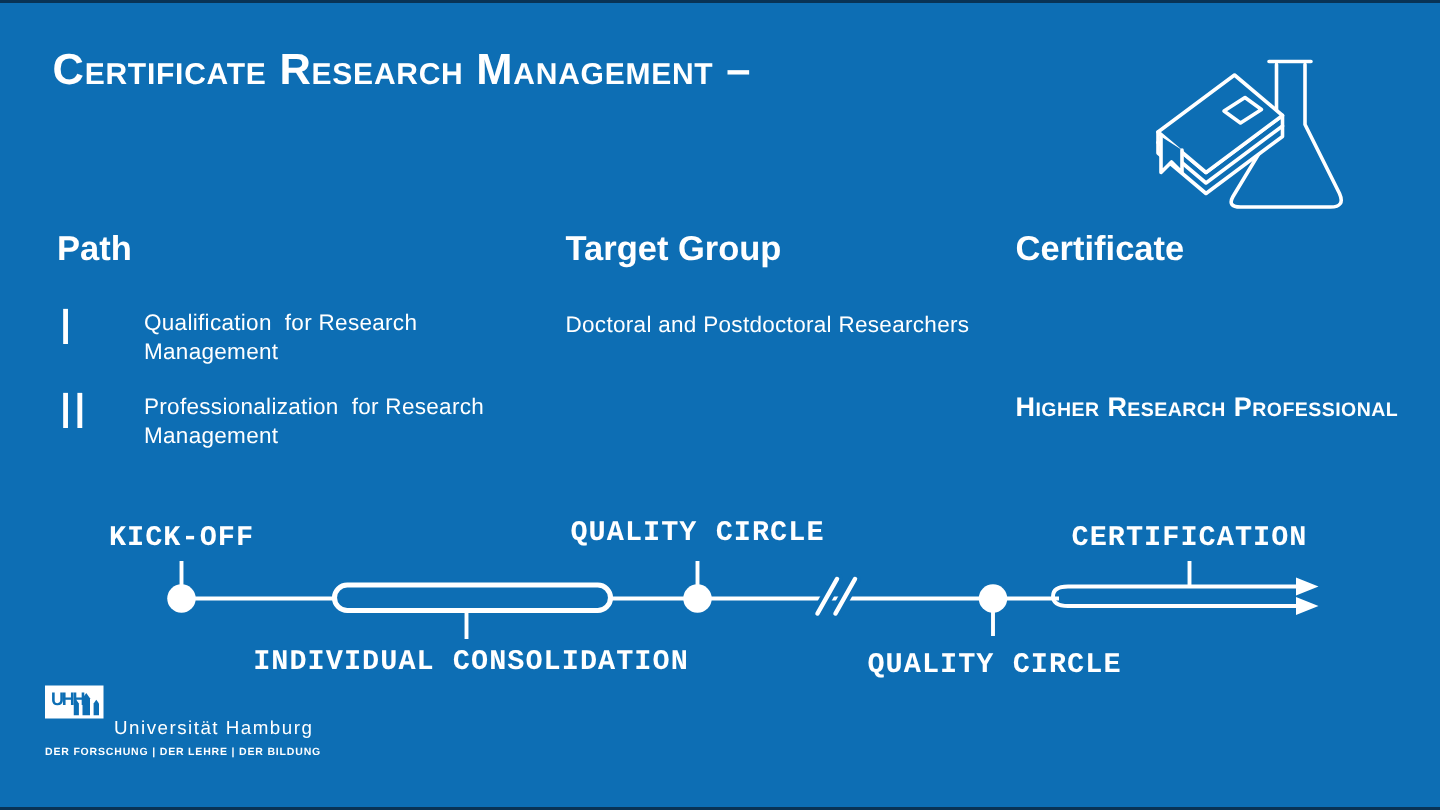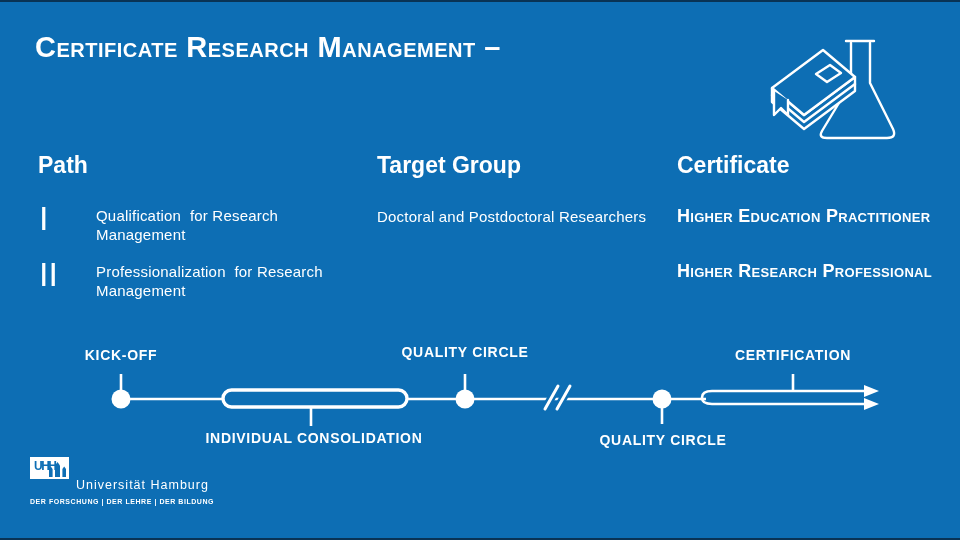--- a/index.html
+++ b/index.html
@@ -17,21 +17,21 @@
   .title.l2{top:78px;font-size:29px;font-weight:normal;}
 
   .colhead{position:absolute;top:152px;font-size:23px;font-weight:bold;}
   .numeral{position:absolute;left:39px;font-size:34px;font-weight:normal;line-height:1;}
   .cell{position:absolute;font-size:15px;line-height:18.5px;letter-spacing:.2px;}
   .pre{white-space:pre-wrap;}
   .certval{position:absolute;font-size:18px;font-weight:bold;
     font-variant:small-caps;letter-spacing:.3px;white-space:nowrap;}
 
   .tl-label{position:absolute;transform:translateX(-50%);
-    font-size:14px;font-weight:bold;letter-spacing:.7px;white-space:nowrap;}
+    font-size:19px;font-weight:bold;letter-spacing:.7px;white-space:nowrap;font-family:Liberation Mono, monospace;}
 
   svg{display:block;}
   .tl-svg{position:absolute;left:0;top:0;width:960px;height:540px;}
   .hdr-icon{position:absolute;left:768px;top:38px;width:130px;height:102px;}
 
   .logo-square{position:absolute;left:30px;top:457px;width:39px;height:22px;background:#fff;}
   .logo-monogram{position:absolute;left:4px;top:2px;color:#0D6EB4;
     font-size:12px;font-weight:bold;letter-spacing:-1.5px;}
   .castle{position:absolute;right:3px;bottom:2px;width:17px;height:15px;}
   .logo-name{position:absolute;left:76px;top:478px;font-size:12.5px;letter-spacing:1px;white-space:nowrap;}
@@ -59,21 +59,20 @@
   </svg>
 
   <div class="colhead" style="left:38px">Path</div>
   <div class="colhead" style="left:377px">Target Group</div>
   <div class="colhead" style="left:677px">Certificate</div>
 
   <div class="numeral" style="top:201px">I</div>
   <div class="cell pre" style="left:96px;top:207px;width:250px">Qualification  for Research
 Management</div>
   <div class="cell" style="left:377px;top:208px;width:290px">Doctoral and Postdoctoral Researchers</div>
-  <div class="certval" style="left:677px;top:206px">Higher Education Practitioner</div>
 
   <div class="numeral" style="top:257px">II</div>
   <div class="cell pre" style="left:96px;top:263px;width:250px">Professionalization  for Research
 Management</div>
   <div class="certval" style="left:677px;top:261px">Higher Research Professional</div>
 
   <svg class="tl-svg" viewBox="0 0 960 540">
     <g stroke="#FFFFFF" stroke-width="2.6" fill="none">
       <line x1="121" y1="399" x2="224" y2="399"></line>
       <line x1="406" y1="399" x2="706" y2="399"></line>

